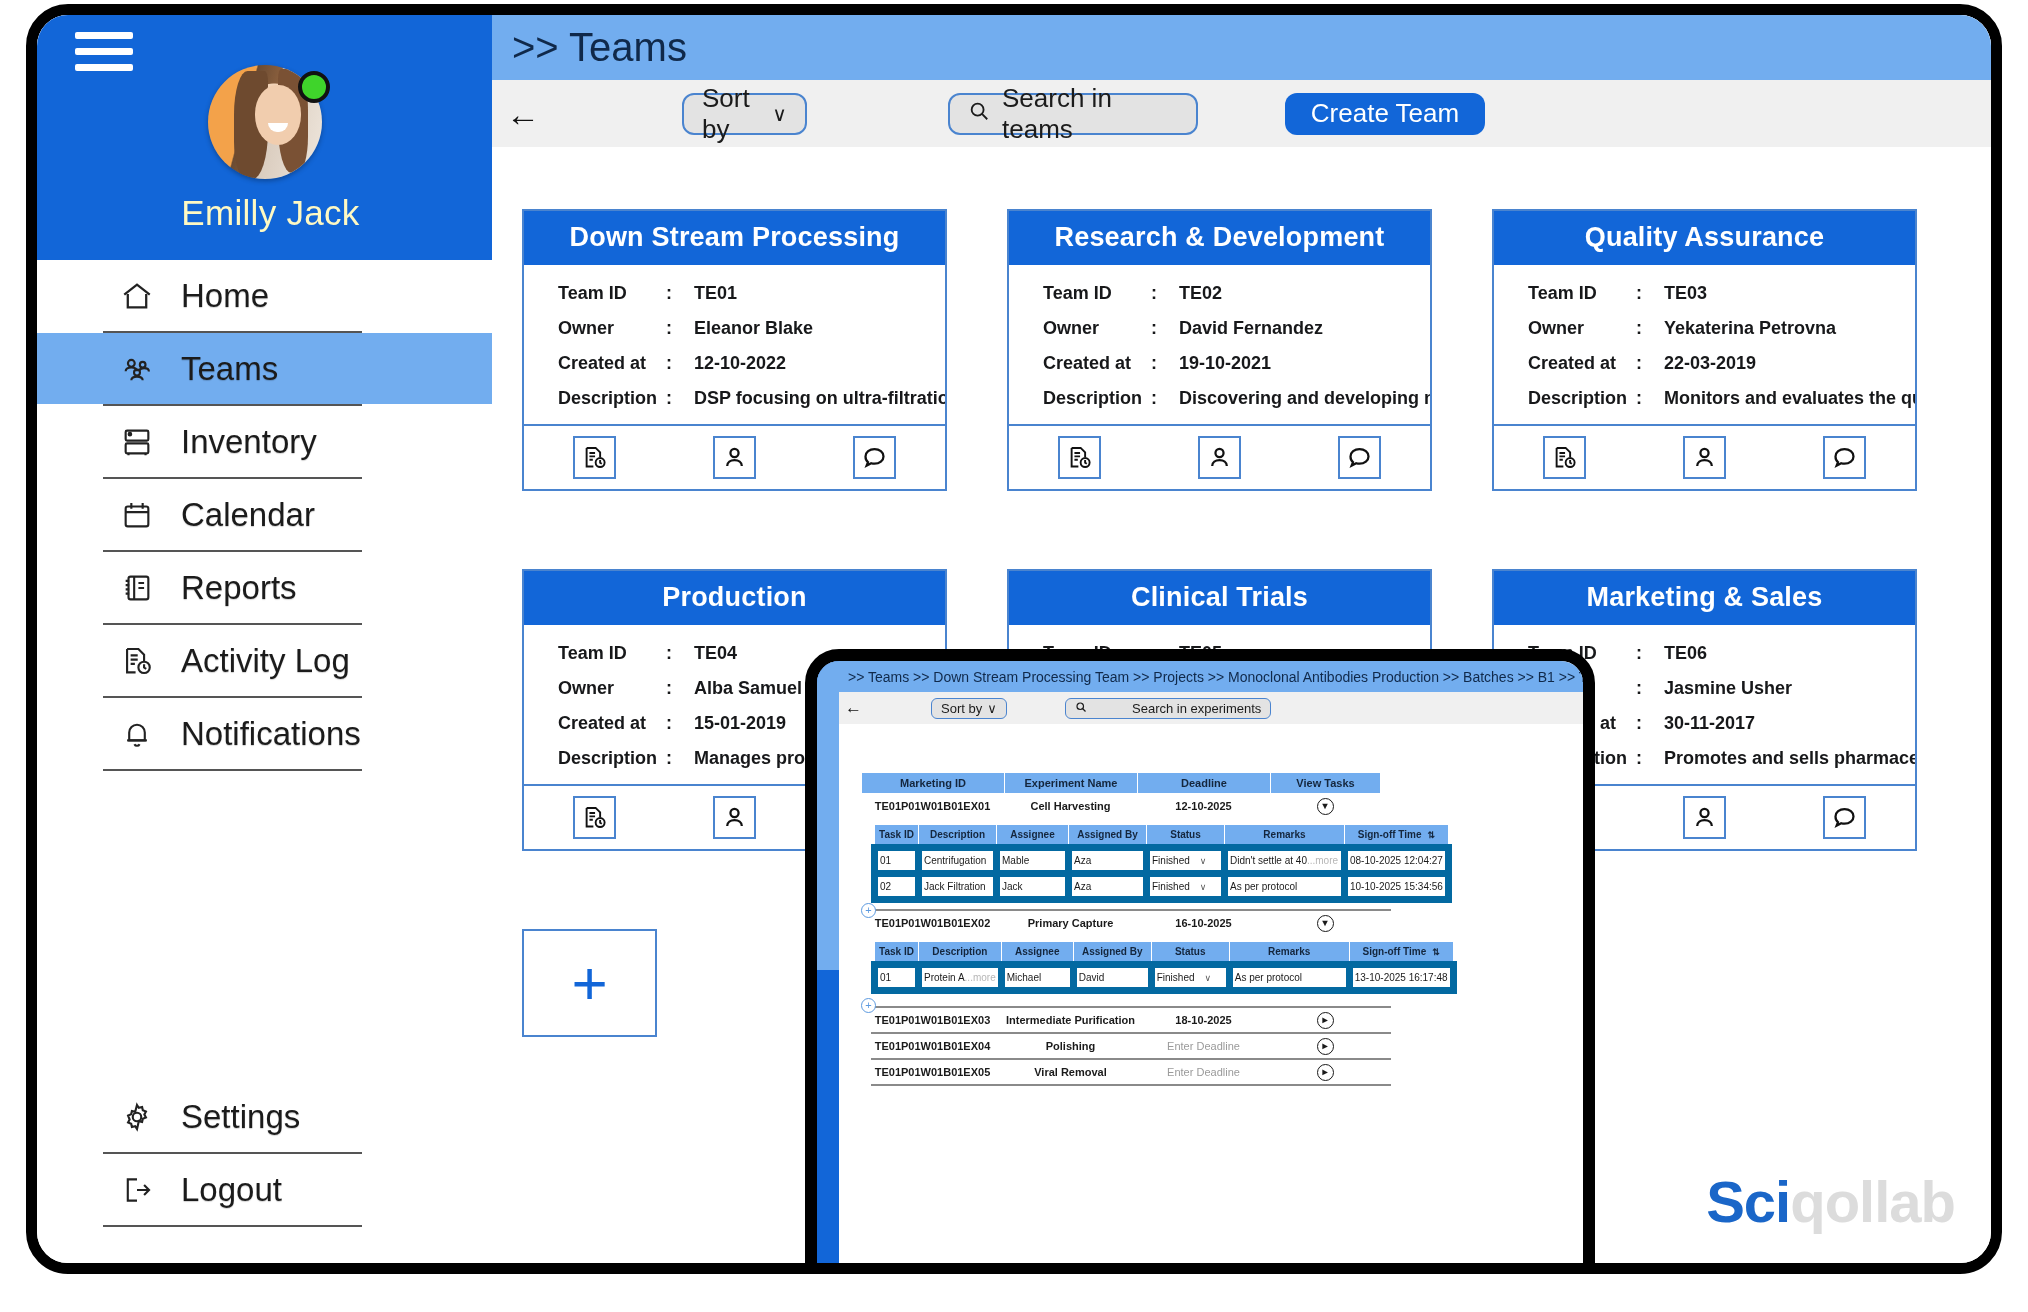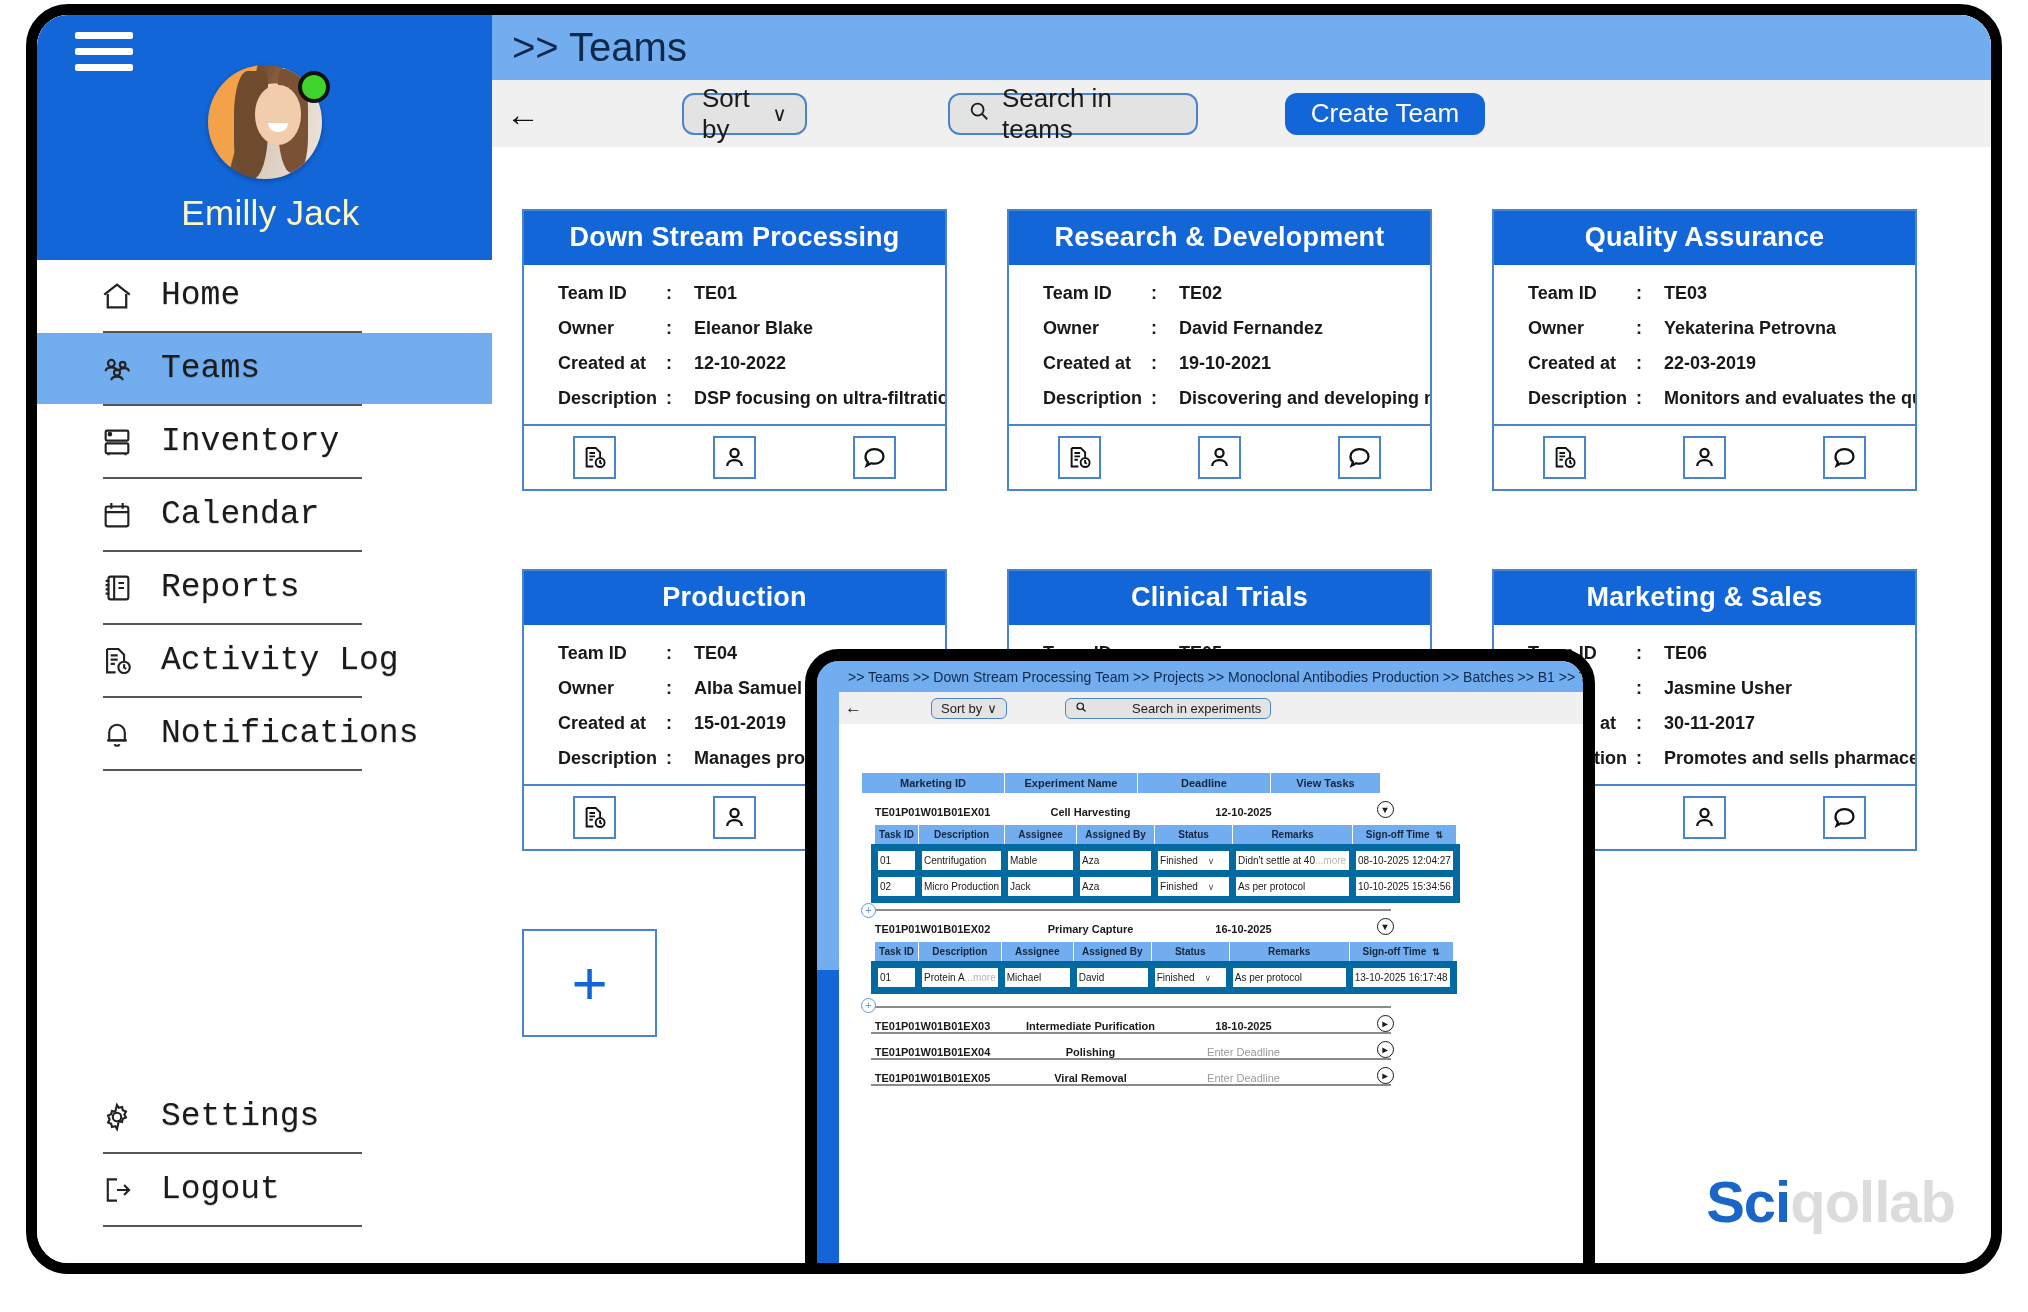--- a/index.html
+++ b/index.html
@@ -86,25 +86,24 @@
   #profile-name {
     position:absolute; left: 12px; right: 0; top: 178px;
     text-align: center; color: #fef9c3;
     font-size: 35px; font-weight: 400; letter-spacing: .3px;
   }
 
   #nav { padding: 0 0 0 0; flex: 1; position: relative; }
   .nav-item {
     display: flex; align-items: center;
     height: 71px;
-    padding-left: 62px;
+    padding-left: 82px;
     gap: 26px;
     cursor: pointer;
     position: relative;
-    font-family: Liberation Mono, monospace;
   }
   .nav-item.active { background: #72adef; }
   .nav-item .nav-label {
     font-size: 33px; color: #1b1b1b; font-weight: 400;
     text-shadow: 0 1px 1px rgba(0,0,0,.18);
   }
   .nav-divider { height:0; border-bottom: 2px solid #555; margin: 0 130px 0 66px; }
   .nav-ico { width: 36px; height: 36px; flex: 0 0 36px; display:flex; align-items:center; justify-content:center; }
   .nav-ico svg { width: 34px; height: 34px; }
 
@@ -263,23 +262,23 @@
     border-collapse: collapse;
     table-layout: fixed;
   }
   table.exp-head th {
     background: #72adef;
     border: 1px solid #ffffff;
     font-size: 11px; font-weight: 700; color: #14263d;
     padding: 4px 0; text-align: center;
   }
   .exp-row {
-    display: flex; align-items: flex-end;
+    display: flex; align-items: center;
     height: 24px;
-    font-size: 11px; font-weight: 700; color: #1a1a1a; gap: 20px;
+    font-size: 11px; font-weight: 700; color: #1a1a1a;
   }
   .exp-row .c1 { width: 143px; text-align: center; }
   .exp-row .c2 { width: 133px; text-align: center; }
   .exp-row .c3 { width: 133px; text-align: center; }
   .exp-row .c4 { width: 110px; text-align: center; }
   .exp-row .placeholder { color: #9a9a9a; font-weight: 400; }
   .chev-circle {
     display:inline-flex; align-items:center; justify-content:center;
     width: 17px; height: 17px; border-radius:50%;
     border: 1.6px solid #1a1a1a; font-size: 10px; line-height: 1; cursor: pointer;
@@ -846,21 +845,21 @@
               <td>01</td>
               <td>Centrifugation</td>
               <td>Mable</td>
               <td>Aza</td>
               <td class="status-cell"><span>Finished</span><span class="sv">∨</span></td>
               <td><span>Didn't settle at 40</span><span class="tiny-more">...more</span></td>
               <td>08-10-2025 12:04:27</td>
             </tr>
             <tr>
               <td>02</td>
-              <td>Micro Production</td>
+              <td>Jack Filtration</td>
               <td>Jack</td>
               <td>Aza</td>
               <td class="status-cell"><span>Finished</span><span class="sv">∨</span></td>
               <td>As per protocol</td>
               <td>10-10-2025 15:34:56</td>
             </tr>
           </tbody>
             </table>
           <div class="add-row-btn" style="left:0px; top:79px">+</div>
         </div>

